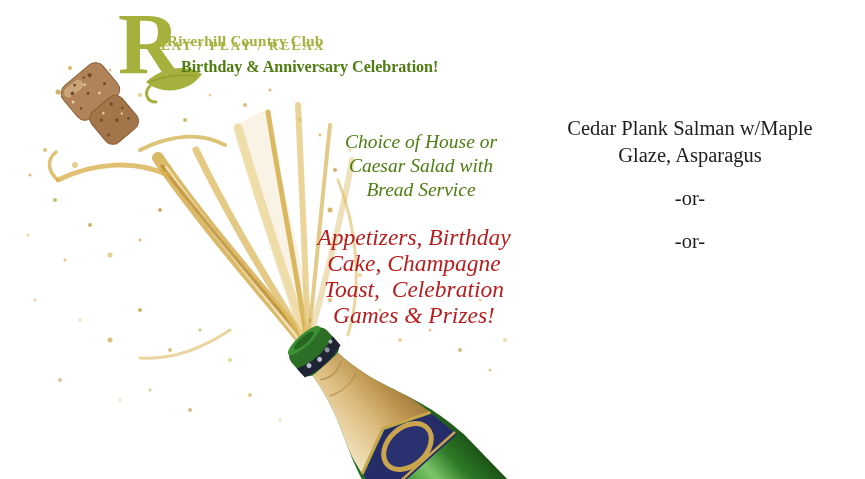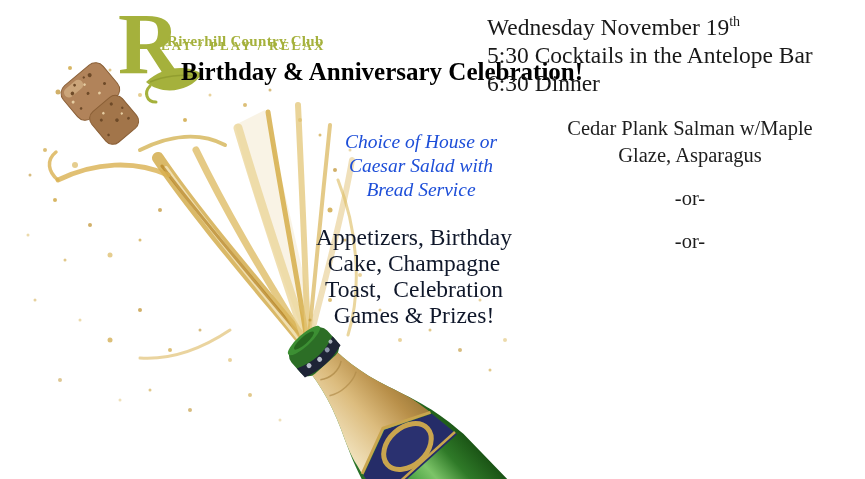--- a/index.html
+++ b/index.html
@@ -7,29 +7,29 @@
     position:relative;width:865px;height:479px;background:#ffffff;
     overflow:hidden;font-family:"Liberation Serif","DejaVu Serif",serif;
   }
   .illus{position:absolute;left:0;top:0;}
   
   .logo{position:absolute;left:118px;top:14px;width:380px;height:100px;color:#a5b13c;}
   .logo-r{position:absolute;left:0;top:-13px;font-size:86px;font-weight:bold;line-height:1;letter-spacing:-2px;}
   .leaf{position:absolute;left:24px;top:46px;}
   .club{position:absolute;left:49px;top:19px;font-size:15px;font-weight:bold;letter-spacing:.3px;white-space:nowrap;}
   .tagline{position:absolute;left:43px;top:24px;font-size:13px;font-weight:bold;letter-spacing:2.2px;white-space:nowrap;}
-  .event-title{position:absolute;left:63px;top:44px;font-size:25px;font-weight:bold;color:#000000;white-space:nowrap;}
+  .event-title{position:absolute;left:63px;top:44px;font-size:16px;font-weight:bold;color:#4d7c0f;white-space:nowrap;}
   
   .details{position:absolute;left:487px;top:13px;font-size:23.5px;line-height:28px;color:#191919;white-space:nowrap;}
   .details sup{font-size:14px;line-height:0;}
   
   .salad{position:absolute;left:322px;top:130px;width:198px;text-align:center;
-         font-style:italic;font-size:19.5px;line-height:24px;color:#1d4ed8;white-space:pre-wrap;}
+         font-style:italic;font-size:19.5px;line-height:24px;color:#4d7c0f;white-space:pre-wrap;}
   .party{position:absolute;left:296px;top:224px;width:236px;text-align:center;
-         font-size:23.5px;line-height:26px;color:#0f172a;white-space:pre-wrap;}
+         font-style:italic;font-size:23.5px;line-height:26px;color:#b91c1c;white-space:pre-wrap;}
   
   .menu{position:absolute;left:535px;top:115px;width:310px;text-align:center;
         font-size:20.5px;line-height:27px;color:#1d1d1d;}
   .entree{white-space:pre-wrap;margin-bottom:16px;}
   .or{margin-bottom:16px;text-align:center;}
 </style>
 </head>
 <body>
 
 <div class="flyer">
@@ -177,25 +177,20 @@
     <svg class="leaf" width="62" height="48" viewBox="0 0 62 48" aria-hidden="true">
       <path d="M4,22 C20,6 46,4 60,14 C48,32 20,36 4,22 Z" fill="#a5b13c"></path>
       <path d="M8,26 C2,32 4,42 14,42" stroke="#a5b13c" stroke-width="3" fill="none" stroke-linecap="round"></path>
       <path d="M8,22 C22,16 40,14 54,16" stroke="#8d9a2d" stroke-width="1.5" fill="none" opacity="0.8"></path>
     </svg>
     <div class="club">Riverhill Country Club</div>
     <div class="tagline">EAT / PLAY / RELAX</div>
     <div class="event-title">Birthday &amp; Anniversary Celebration!</div>
   </div>
 
-  <div class="details">
-    <div><span>Wednesday November 19</span><sup>th</sup></div>
-    <div>5:30 Cocktails in the Antelope Bar</div>
-    <div>6:30 Dinner</div>
-  </div>
 
   <div class="salad">Choice of House or
 Caesar Salad with
 Bread Service</div>
 
   <div class="party">Appetizers, Birthday
 Cake, Champagne
 Toast,  Celebration
 Games &amp; Prizes!</div>
 

